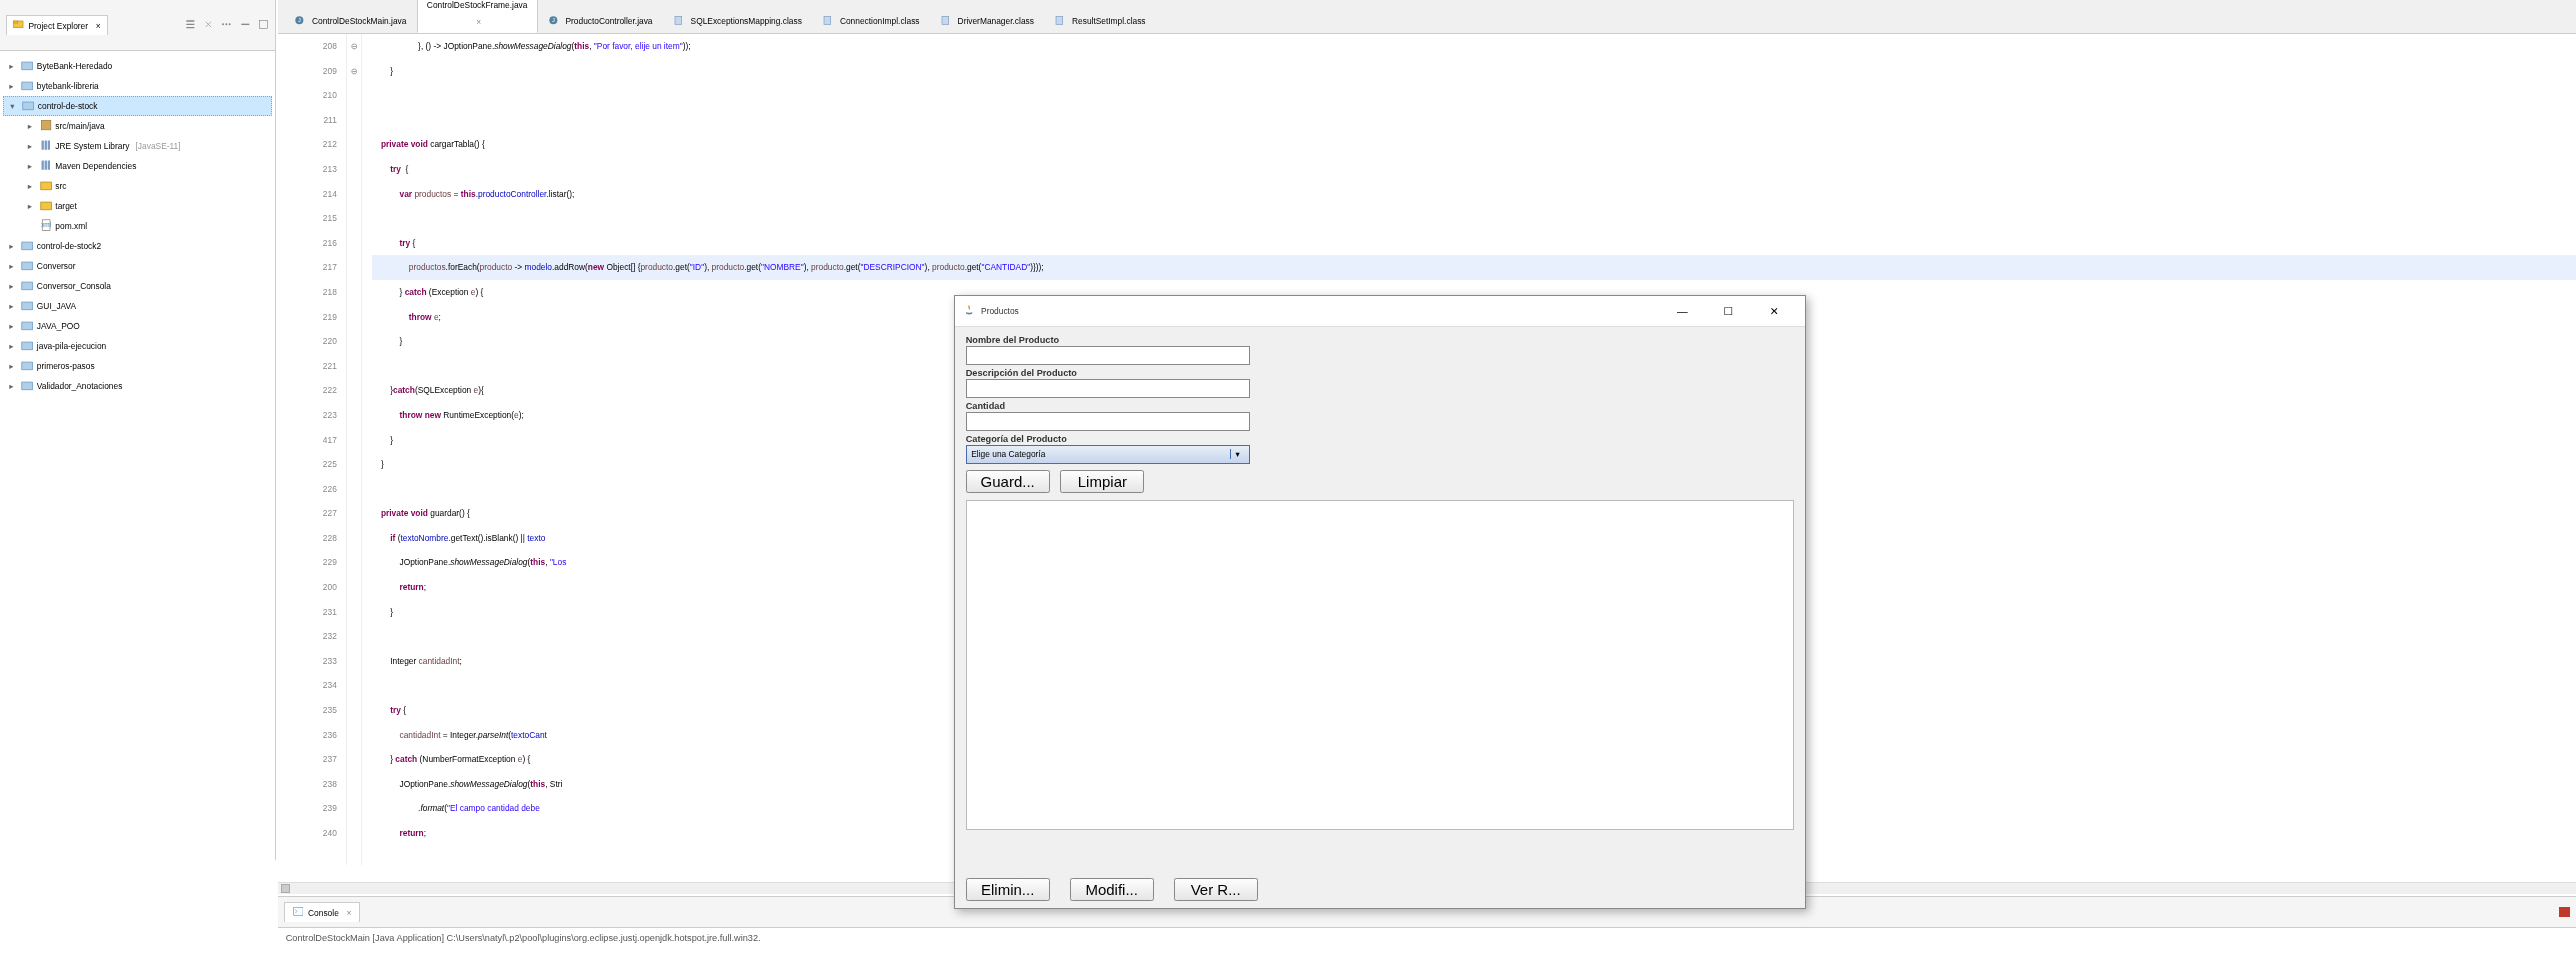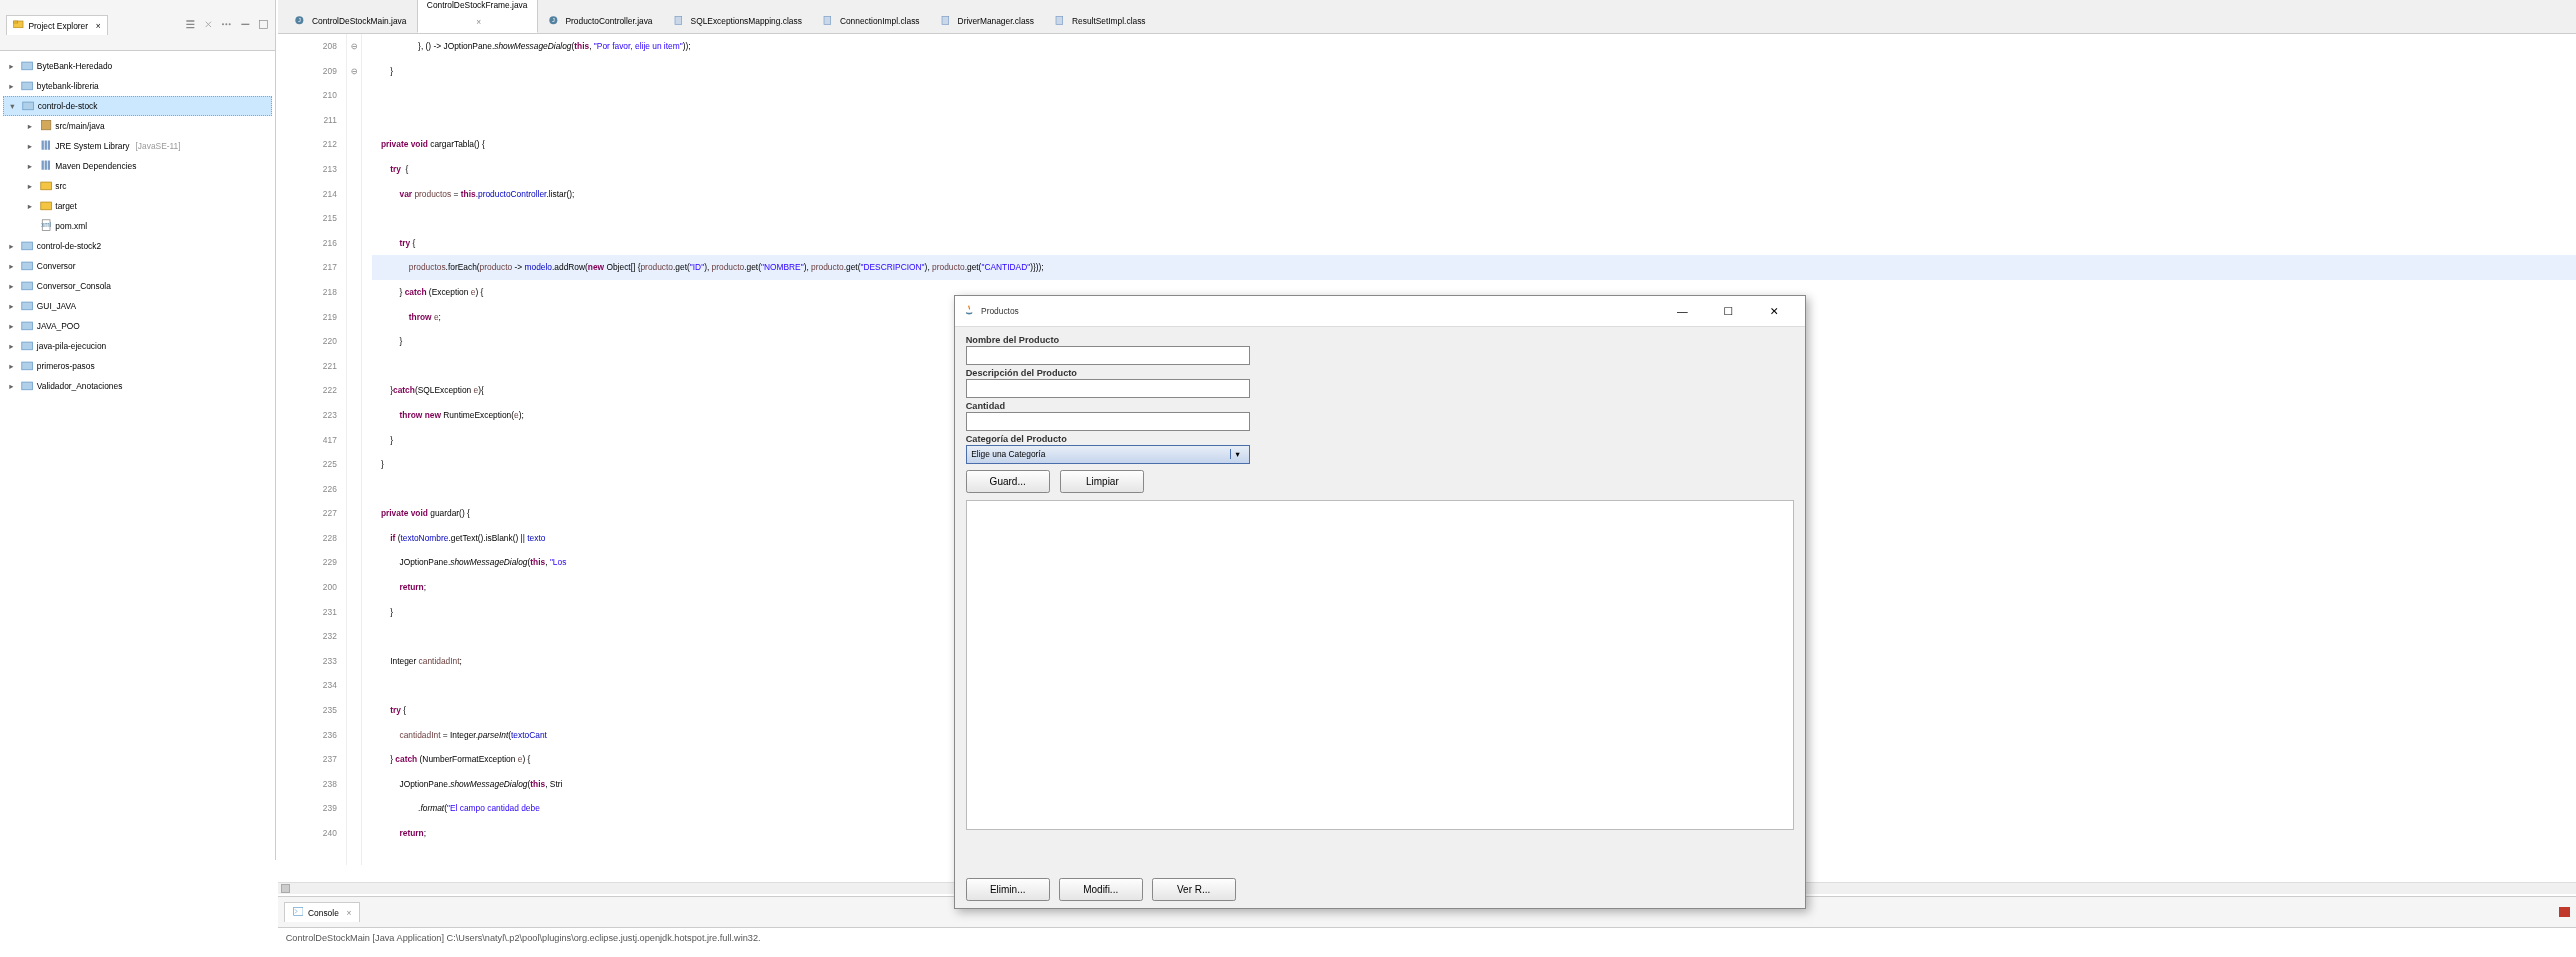--- a/index.html
+++ b/index.html
@@ -55,23 +55,23 @@
 .dialog-title { display: flex; align-items: center; gap: 6.1px; color: #333; }
 .dialog-controls { margin-left: auto; display: flex; }
 .dialog-controls div { width: 46px; height: 29px; display: flex; align-items: center; justify-content: center; cursor: pointer; font-size: 10.7px; }
 .dialog-body { padding: 7.7px 10.7px; height: calc(100% - 31px - 38px); }
 .form-row { margin-bottom: 3.1px; }
 .form-label { font-weight: bold; font-size: 9.2px; color: #333; display: block; margin-bottom: 1.5px; }
 .form-input { width: 284px; height: 18.4px; border: 0.8px solid #888; background: #fff; padding: 1.5px 3.1px; }
 .form-select { width: 284px; height: 18.4px; border: 0.8px solid #4a6ea9; background: linear-gradient(#e8eef7,#c5d5ed); display: flex; align-items: center; padding: 0 4.6px; justify-content: space-between; }
 .form-select .arrow { width: 14px; text-align: center; border-left: 0.8px solid #4a6ea9; }
 .button-row { display: flex; gap: 10.7px; margin-top: 6.1px; }
-.swing-btn { width: 84px; height: 23px; background: linear-gradient(#fefefe,#e5e5e5); border: 0.8px solid #888; border-radius: 2.3px; cursor: pointer; font-size: 10px; display: flex; align-items: center; justify-content: center; }
+.swing-btn { width: 84px; height: 23px; background: linear-gradient(#fefefe,#e5e5e5); border: 0.8px solid #888; border-radius: 2.3px; cursor: pointer; font-size: 15px; display: flex; align-items: center; justify-content: center; }
 .dialog-table { margin-top: 7.7px; background: #fff; border: 0.8px solid #bbb; height: 330px; }
-.dialog-footer { position: absolute; bottom: 0; left: 0; right: 0; height: 38px; display: flex; align-items: center; gap: 9px; padding: 0 10.7px; }
+.dialog-footer { position: absolute; bottom: 0; left: 0; right: 0; height: 38px; display: flex; align-items: center; gap: 20px; padding: 0 10.7px; }
 
 
 .hscroll { position: absolute; left: 278px; right: 0; bottom: 63px; height: 12.3px; background: #f0f0f0; border-top: 0.8px solid #ddd; display: flex; align-items: center; }
 .hscroll-thumb { width: 9.2px; height: 9.2px; background: #ccc; margin-left: 3.1px; border: 0.8px solid #aaa; }
 </style>
 </head>
 <body>
 
 <div class="explorer-panel">
   <div class="explorer-header">

